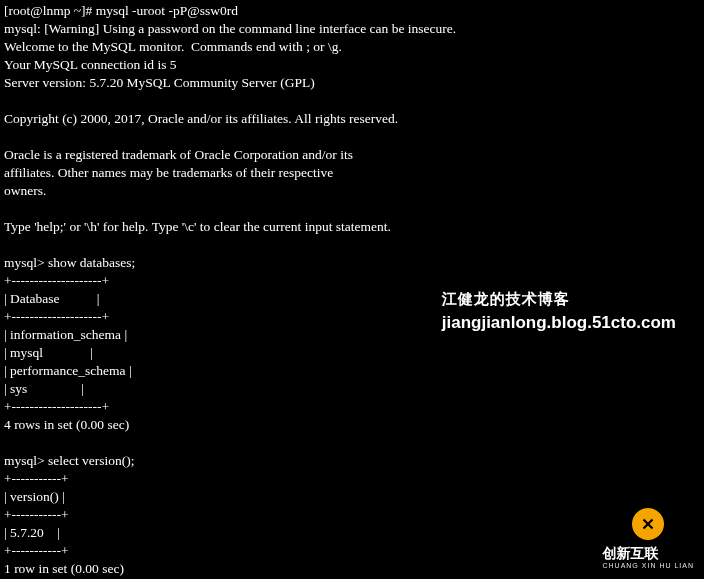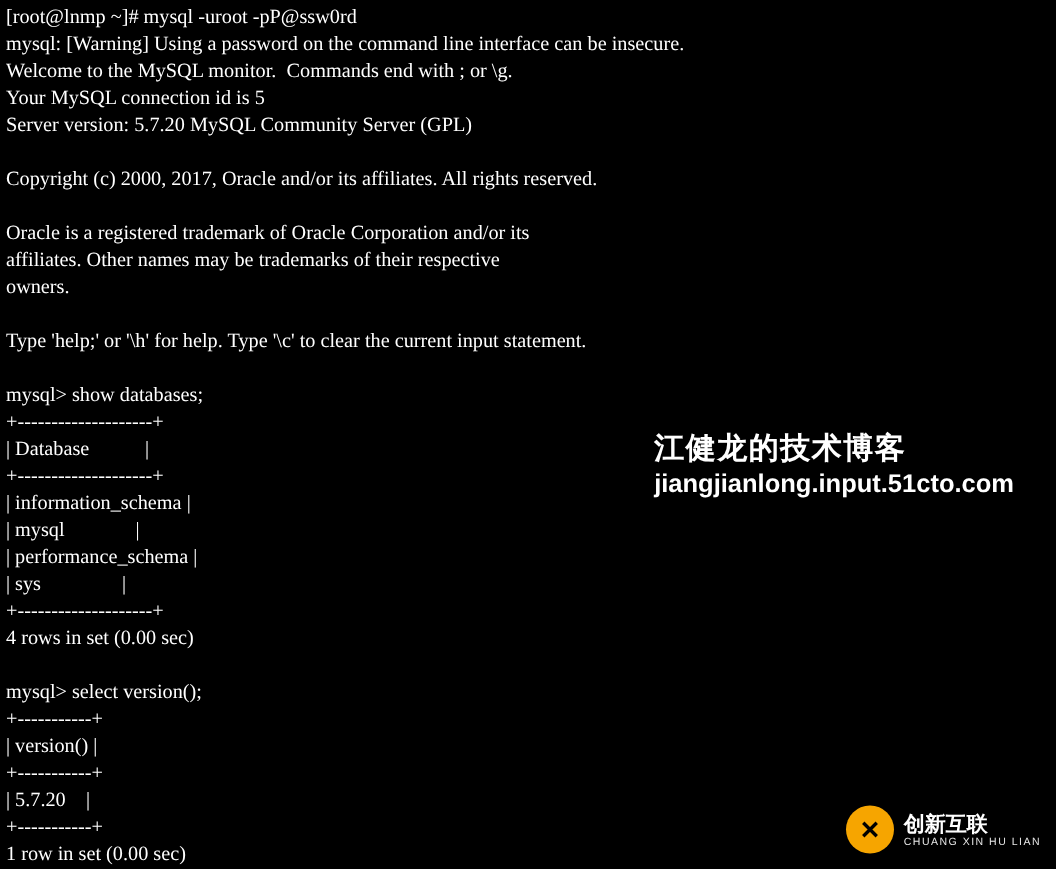--- a/index.html
+++ b/index.html
@@ -22,36 +22,37 @@
   }
   .watermark {
     position: absolute;
     right: 28px;
     top: 290px;
     text-align: left;
     color: #fff;
     font-family: "Microsoft YaHei", Arial, sans-serif;
   }
   .wm-cn {
-    font-size: 20px;
+    font-size: 15px;
     font-weight: 700;
     letter-spacing: 1px;
   }
   .wm-url {
     font-size: 17px;
     font-weight: 700;
     margin-top: 6px;
   }
   .corner-logo {
     position: absolute;
     right: 10px;
     bottom: 10px;
     display: flex;
     align-items: center;
     gap: 6px;
+    flex-direction: column;
   }
   .corner-logo .circle {
     width: 32px;
     height: 32px;
     border-radius: 50%;
     background: #f6a500;
     display: flex;
     align-items: center;
     justify-content: center;
   }
@@ -106,21 +107,21 @@
 mysql&gt; select version();
 +-----------+
 | version() |
 +-----------+
 | 5.7.20    |
 +-----------+
 1 row in set (0.00 sec)</div>
 
 <div class="watermark">
   <div class="wm-cn">江健龙的技术博客</div>
-  <div class="wm-url">jiangjianlong.input.51cto.com</div>
+  <div class="wm-url">jiangjianlong.blog.51cto.com</div>
 </div>
 
 <div class="corner-logo">
   <div class="circle">
     <svg viewBox="0 0 24 24" fill="none" stroke="#000" stroke-width="3">
       <path d="M6 6 L18 18 M18 6 L6 18"></path>
     </svg>
   </div>
   <div class="txt">
     <div class="cn">创新互联</div>

